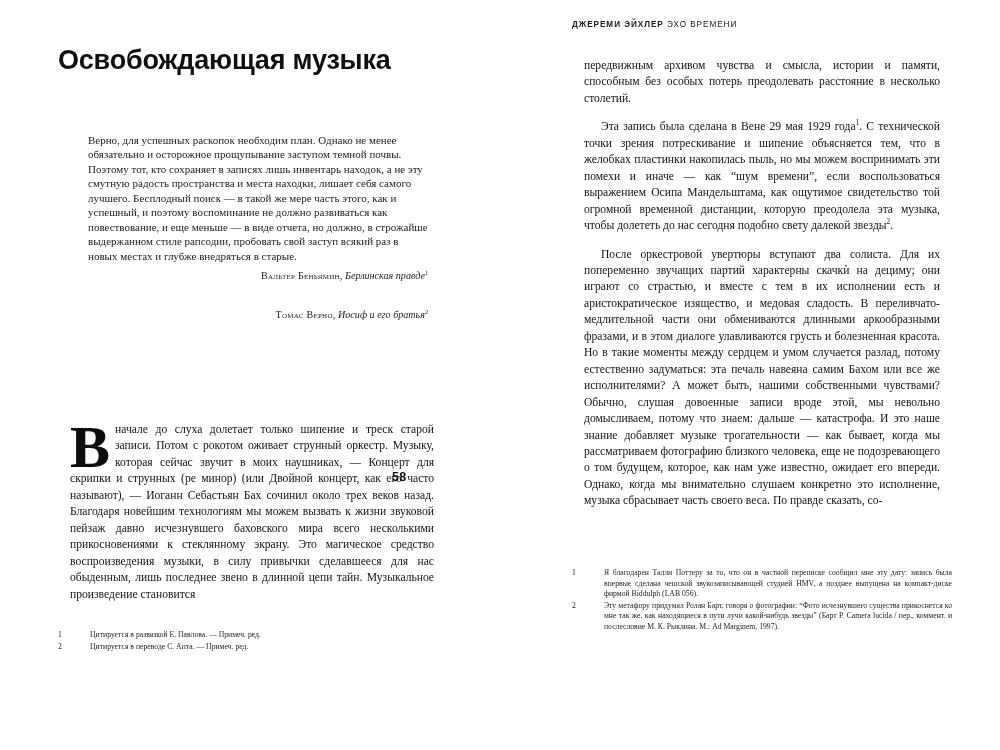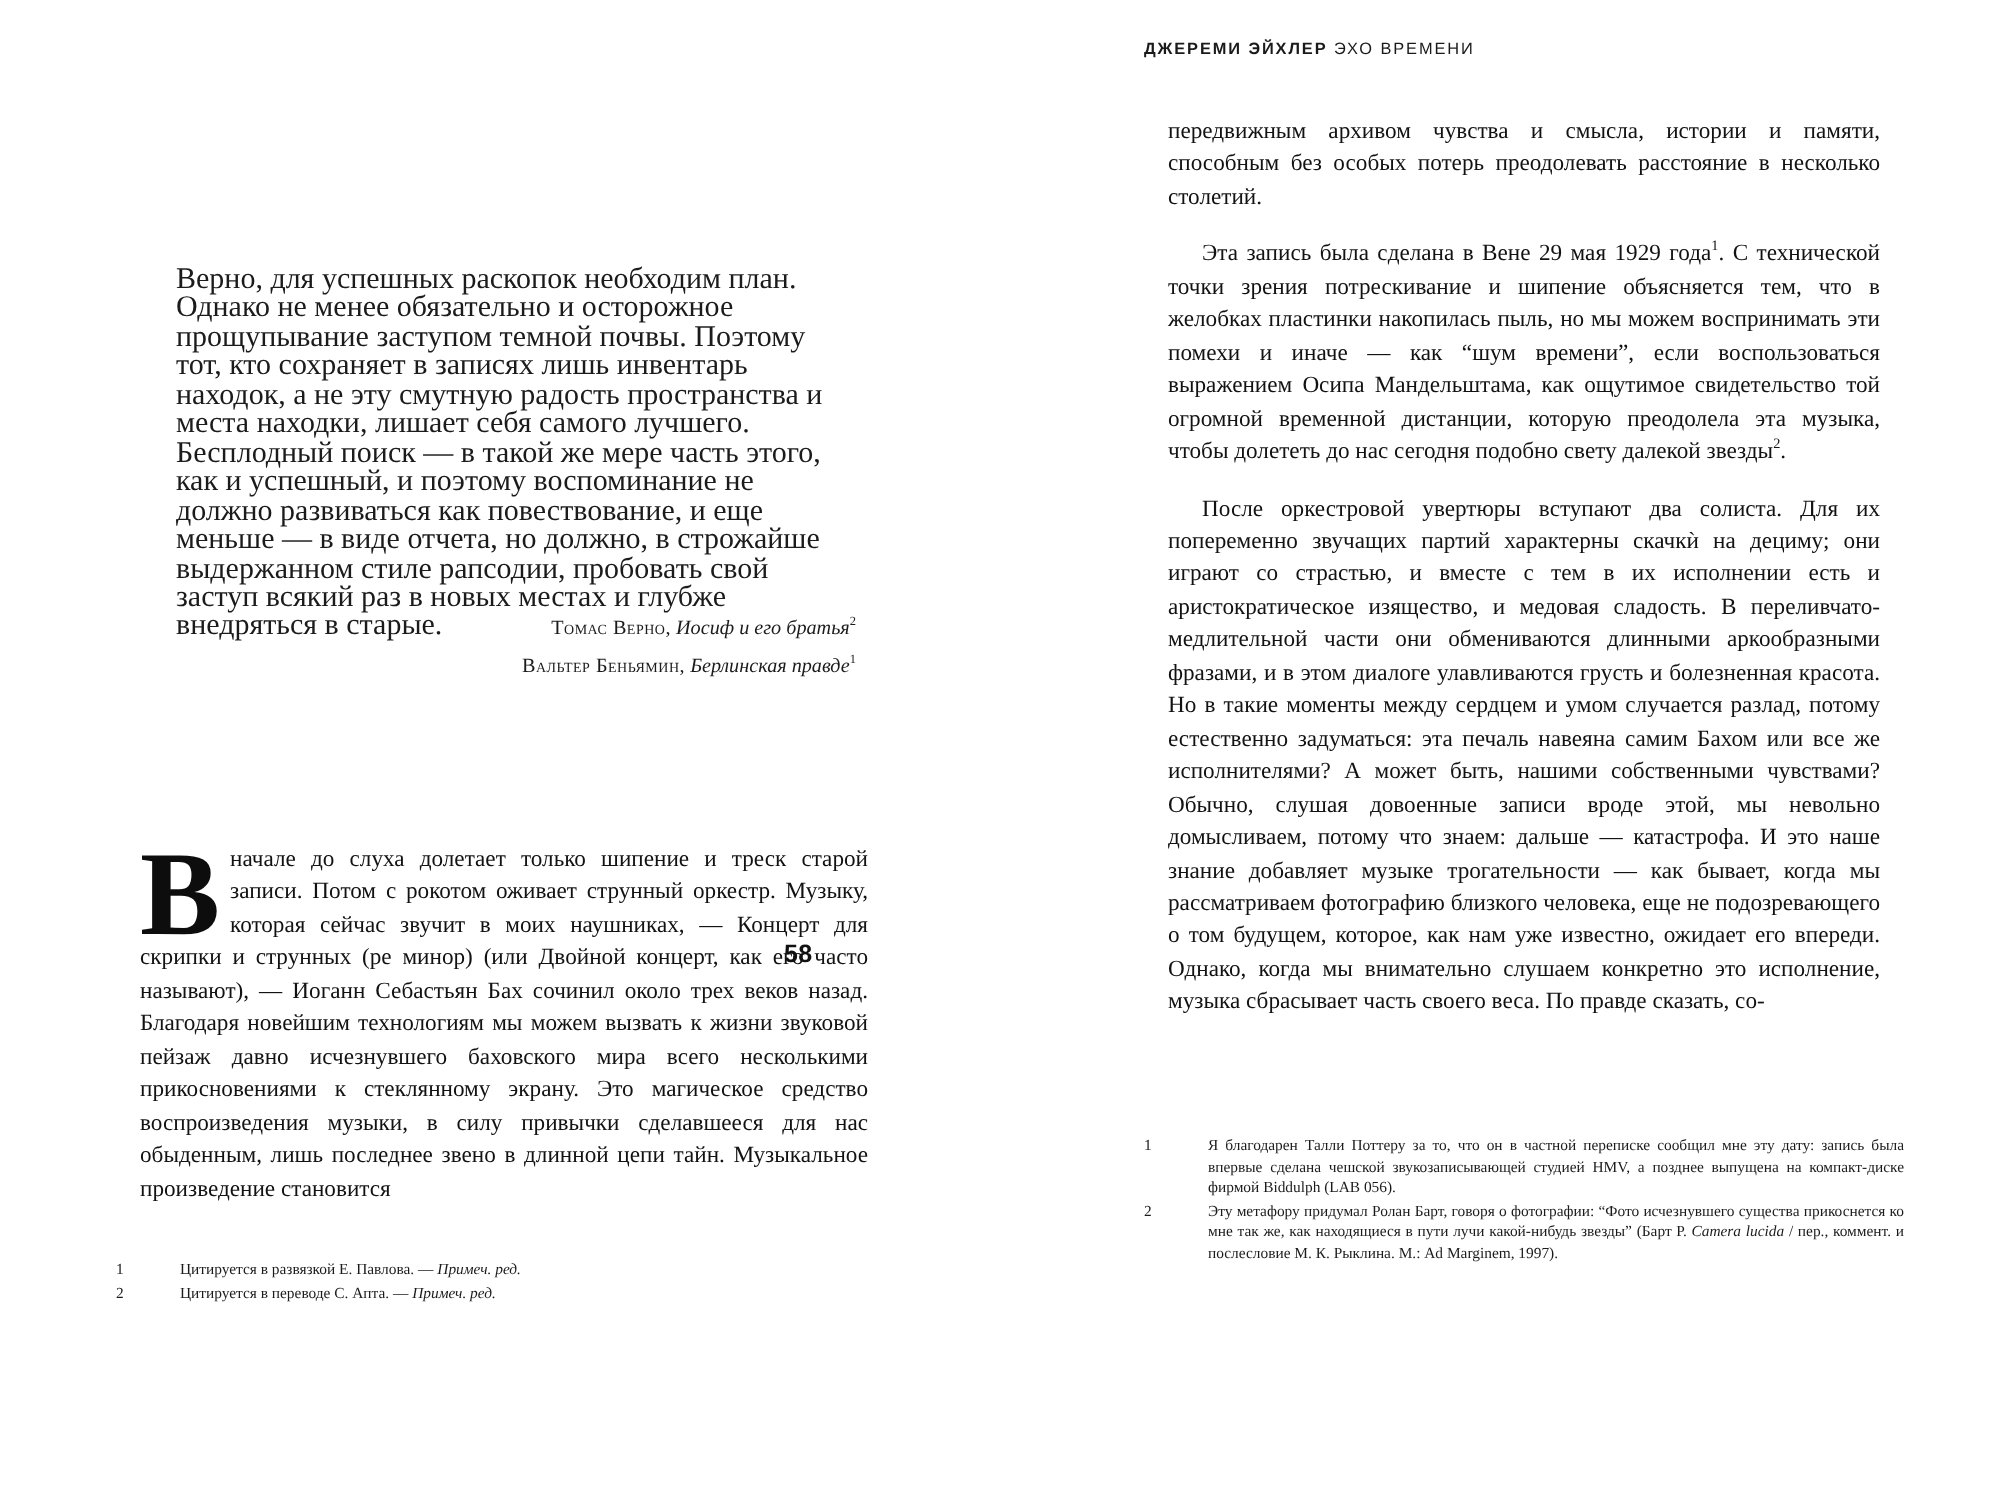--- a/index.html
+++ b/index.html
@@ -72,21 +72,21 @@
 
   
   .epigraph-block {
     position: absolute;
     left: 88px;
     width: 340px;
   }
   .epigraph-1 { top: 133px; }
   .epigraph-2 { top: 302px; }
   .epigraph-text {
-    font-size: 15px;
+    font-size: 11px;
     line-height: 14.45px;
     text-align: left;
     color: #1b1b1b;
     font-family: Liberation Serif, serif;
   }
   .epigraph-attr {
     font-size: 10.1px;
     line-height: 14.45px;
     text-align: right;
     margin-top: 6px;
@@ -164,21 +164,21 @@
     padding-left: 32px;
     margin-bottom: 1px;
   }
   .footnote-marker {
     position: absolute;
     left: 0;
     top: 0;
     width: 22px;
     text-align: left;
   }
-  .footnotes .italic { font-style: italic; }
+  .footnotes .italic { }
 
   
   .folio {
     position: absolute;
     bottom: 52px;
     font-family: "Liberation Sans", sans-serif;
     font-size: 12.5px;
     font-weight: bold;
     color: #111111;
     letter-spacing: 0.2px;
@@ -186,20 +186,21 @@
   .folio-left  { left: 392px; }
 </style>
 </head>
 <body>
 
 <div class="spread">
 
   <div class="page page-left">
 
     <div class="chapter-head">
+      <div class="chapter-title">Освобождающая музыка</div>
     </div>
 
     <div class="epigraph-block epigraph-1">
       <div class="epigraph-text">Верно, для успешных раскопок необходим план. Однако не менее обязательно и осторожное прощупывание заступом темной почвы. Поэтому тот, кто сохраняет в записях лишь инвентарь находок, а не эту смутную радость пространства и места находки, лишает себя самого лучшего. Бесплодный поиск — в такой же мере часть этого, как и успешный, и поэтому воспоминание не должно развиваться как повествование, и еще меньше — в виде отчета, но должно, в строжайше выдержанном стиле рапсодии, пробовать свой заступ всякий раз в новых местах и глубже внедряться в старые.</div>
       <div class="epigraph-attr">
         <span class="smallcaps">Вальтер Беньямин,</span>
         <span class="work">Берлинская правде</span><sup class="fn">1</sup>
       </div>
     </div>
 

